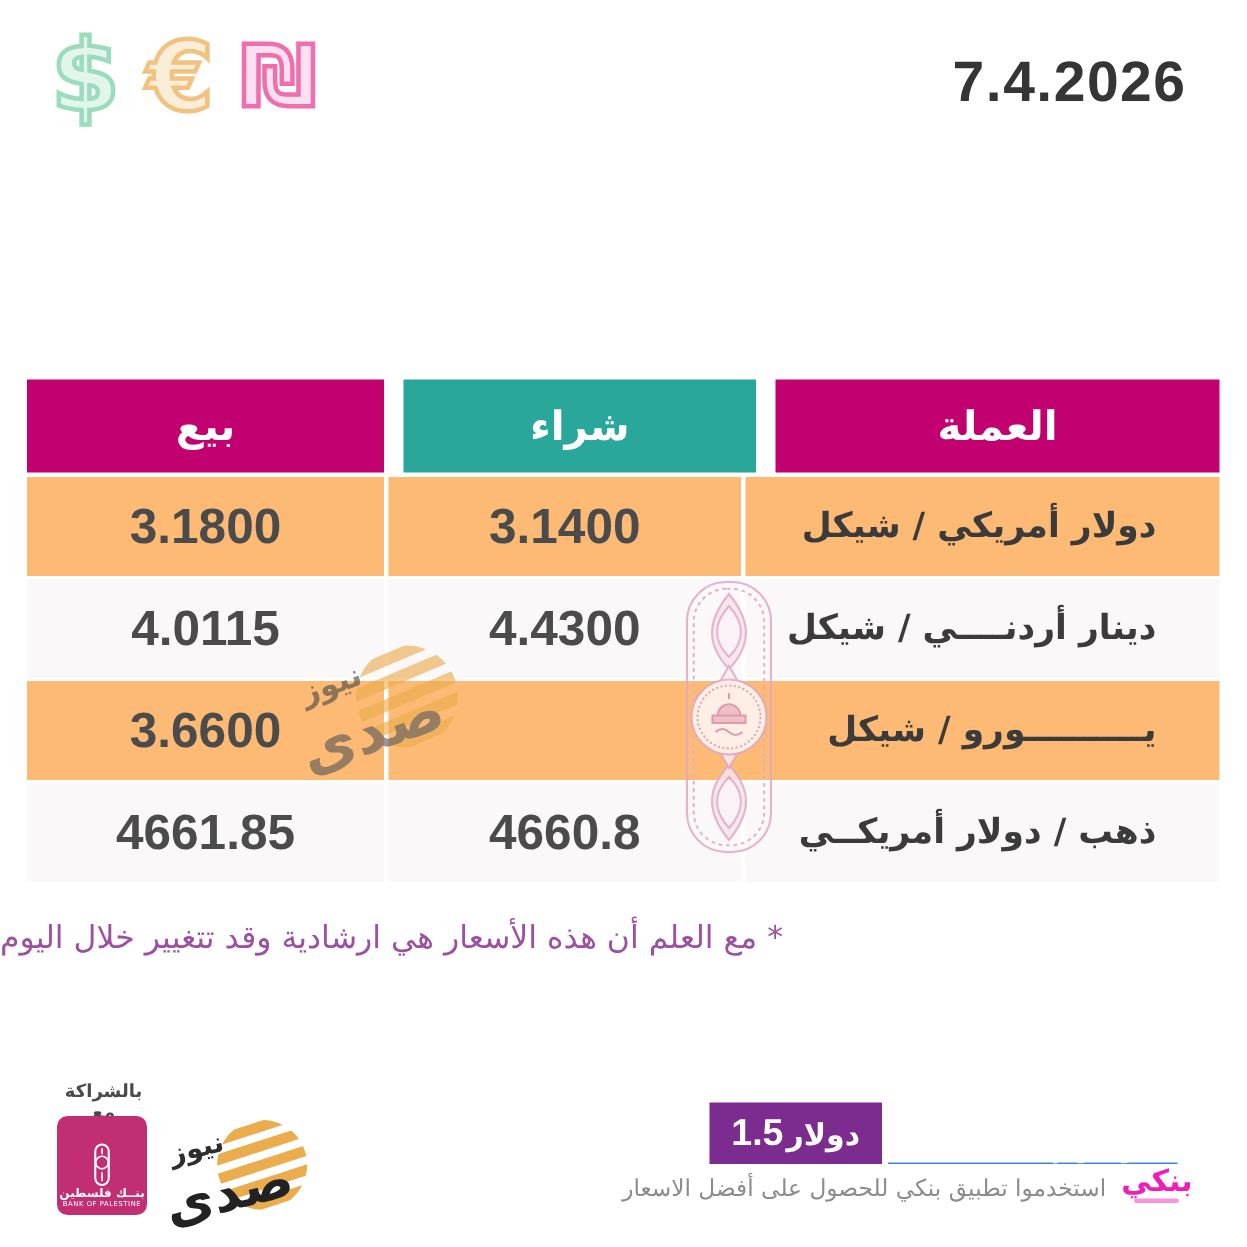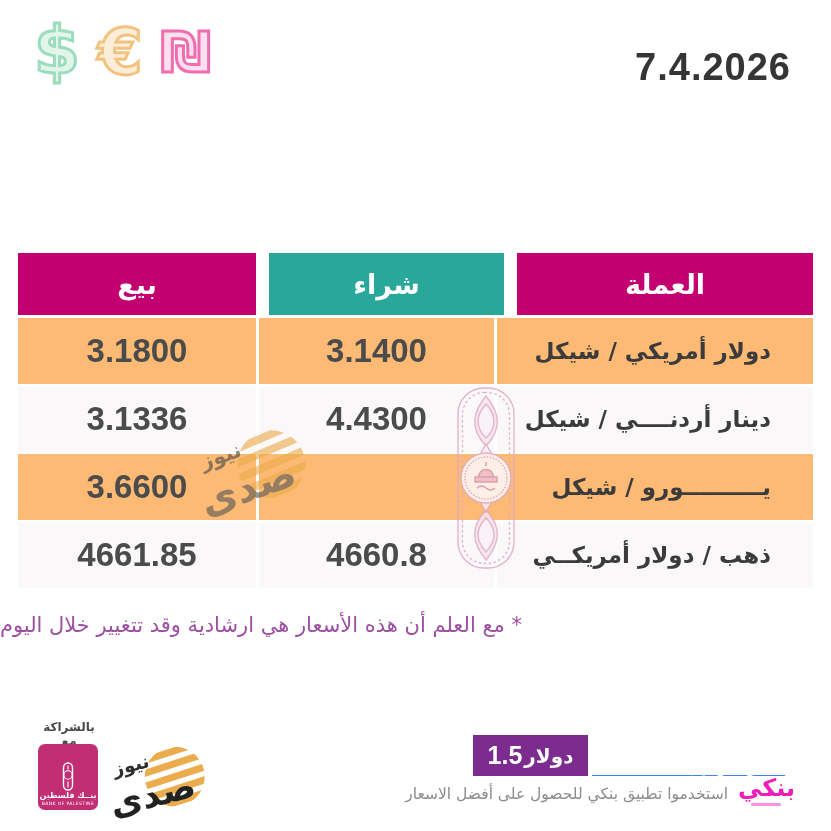--- a/index.html
+++ b/index.html
@@ -7,21 +7,21 @@
           font-family:"DejaVu Sans","Liberation Sans",sans-serif;}
 
   
   .icons{position:absolute;top:18px;left:34px;display:flex;align-items:flex-end;gap:18px;}
   .cicon{font-weight:bold;line-height:1;}
   .cicon.dollar{font-size:66px;color:#E2F5EB;-webkit-text-stroke:3px #9BDCBC;}
   .cicon.euro{font-size:64px;color:#FBEED9;-webkit-text-stroke:3px #F2C280;}
   .cicon.shekel{font-size:56px;color:#FCE0EF;-webkit-text-stroke:3px #F06EAE;padding-bottom:4px;}
 
   
-  .date{position:absolute;top:46px;right:40px;font-size:38px;font-weight:bold;color:#353535;
+  .date{position:absolute;top:34px;right:40px;font-size:38px;font-weight:bold;color:#353535;
         font-family:"Liberation Sans","DejaVu Sans",sans-serif;letter-spacing:1px;}
 
   
   .rates{position:absolute;left:18px;top:253px;width:795px;}
   .thead{display:flex;gap:13px;height:62px;margin-bottom:3px;}
   .th{display:flex;align-items:center;justify-content:center;color:#fff;font-size:27px;font-weight:bold;}
   .th.c-sell{width:238px;background:#C20070;}
   .th.c-buy{width:235px;background:#2AA79B;}
   .th.c-cur{flex:1;background:#C20070;}
   .trow{display:flex;gap:3px;height:66px;margin-bottom:2px;}
@@ -57,21 +57,21 @@
   .share-bar{position:absolute;left:473px;top:735px;width:312px;height:41px;display:flex;}
   .share-value-box{width:115px;background:#7C2B8E;display:flex;align-items:center;justify-content:center;
                    gap:2px;color:#fff;margin-right:4px;}
   .share-value{font-size:25px;font-weight:bold;font-family:"Liberation Sans","DejaVu Sans",sans-serif;}
   .share-unit{font-size:20px;font-weight:bold;}
   .share-label-box{flex:1;background:#3b82f6;display:flex;align-items:center;direction:rtl;
                    justify-content:flex-end;padding-left:16px;box-sizing:border-box;
                    color:#fff;font-size:17px;font-weight:bold;margin-top:40px;}
 
   .app-line{position:absolute;top:778px;right:36px;display:flex;direction:rtl;align-items:center;gap:10px;}
-  .banki{color:#F01DB9;font-size:24px;font-weight:bold;text-align:center;line-height:.9;}
+  .banki{color:#F01DB9;font-size:20px;font-weight:bold;text-align:center;line-height:.9;}
   .banki .flourish{display:block;height:3px;width:30px;background:#F894DF;border-radius:3px;margin:3px auto 0;}
   .app-note{color:#8C8C8C;font-size:15.5px;padding-top:4px;}
 </style>
 </head>
 <body>
 
 <div class="canvas">
 
   <div class="icons">
     <span class="cicon dollar">$</span>
@@ -93,21 +93,21 @@
           <span class="num">3.1800</span>
         </div>
       <div class="td c-buy">
           <span class="num">3.1400</span>
         </div>
       <div class="td c-cur">دولار أمريكي / شيكل</div>
     </div>
 
     <div class="trow even">
       <div class="td c-sell">
-          <span class="num">3.1336</span>
+          <span class="num">4.0115</span>
         </div>
       <div class="td c-buy">
           <span class="num">4.4300</span>
         </div>
       <div class="td c-cur">دينار أردنــــي / شيكل</div>
     </div>
 
     <div class="trow odd">
       <div class="td c-sell">
           <span class="num">3.6600</span>

